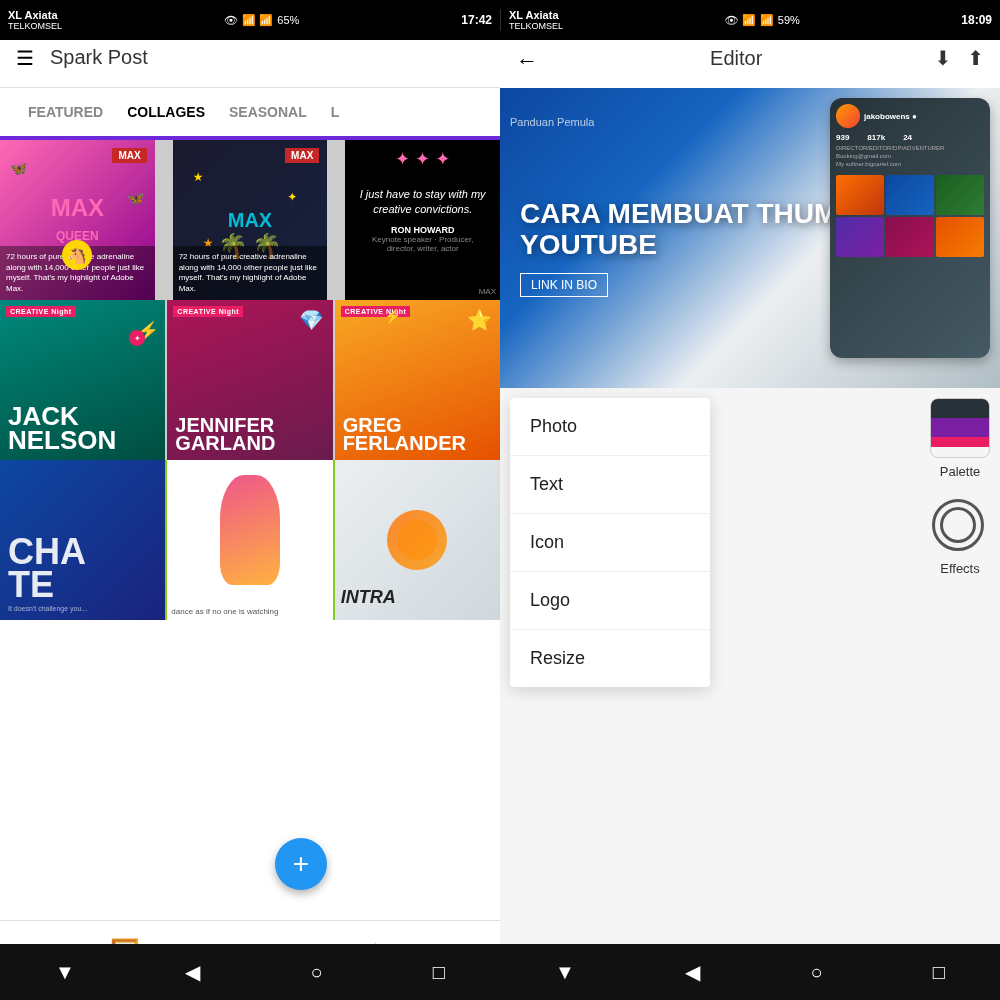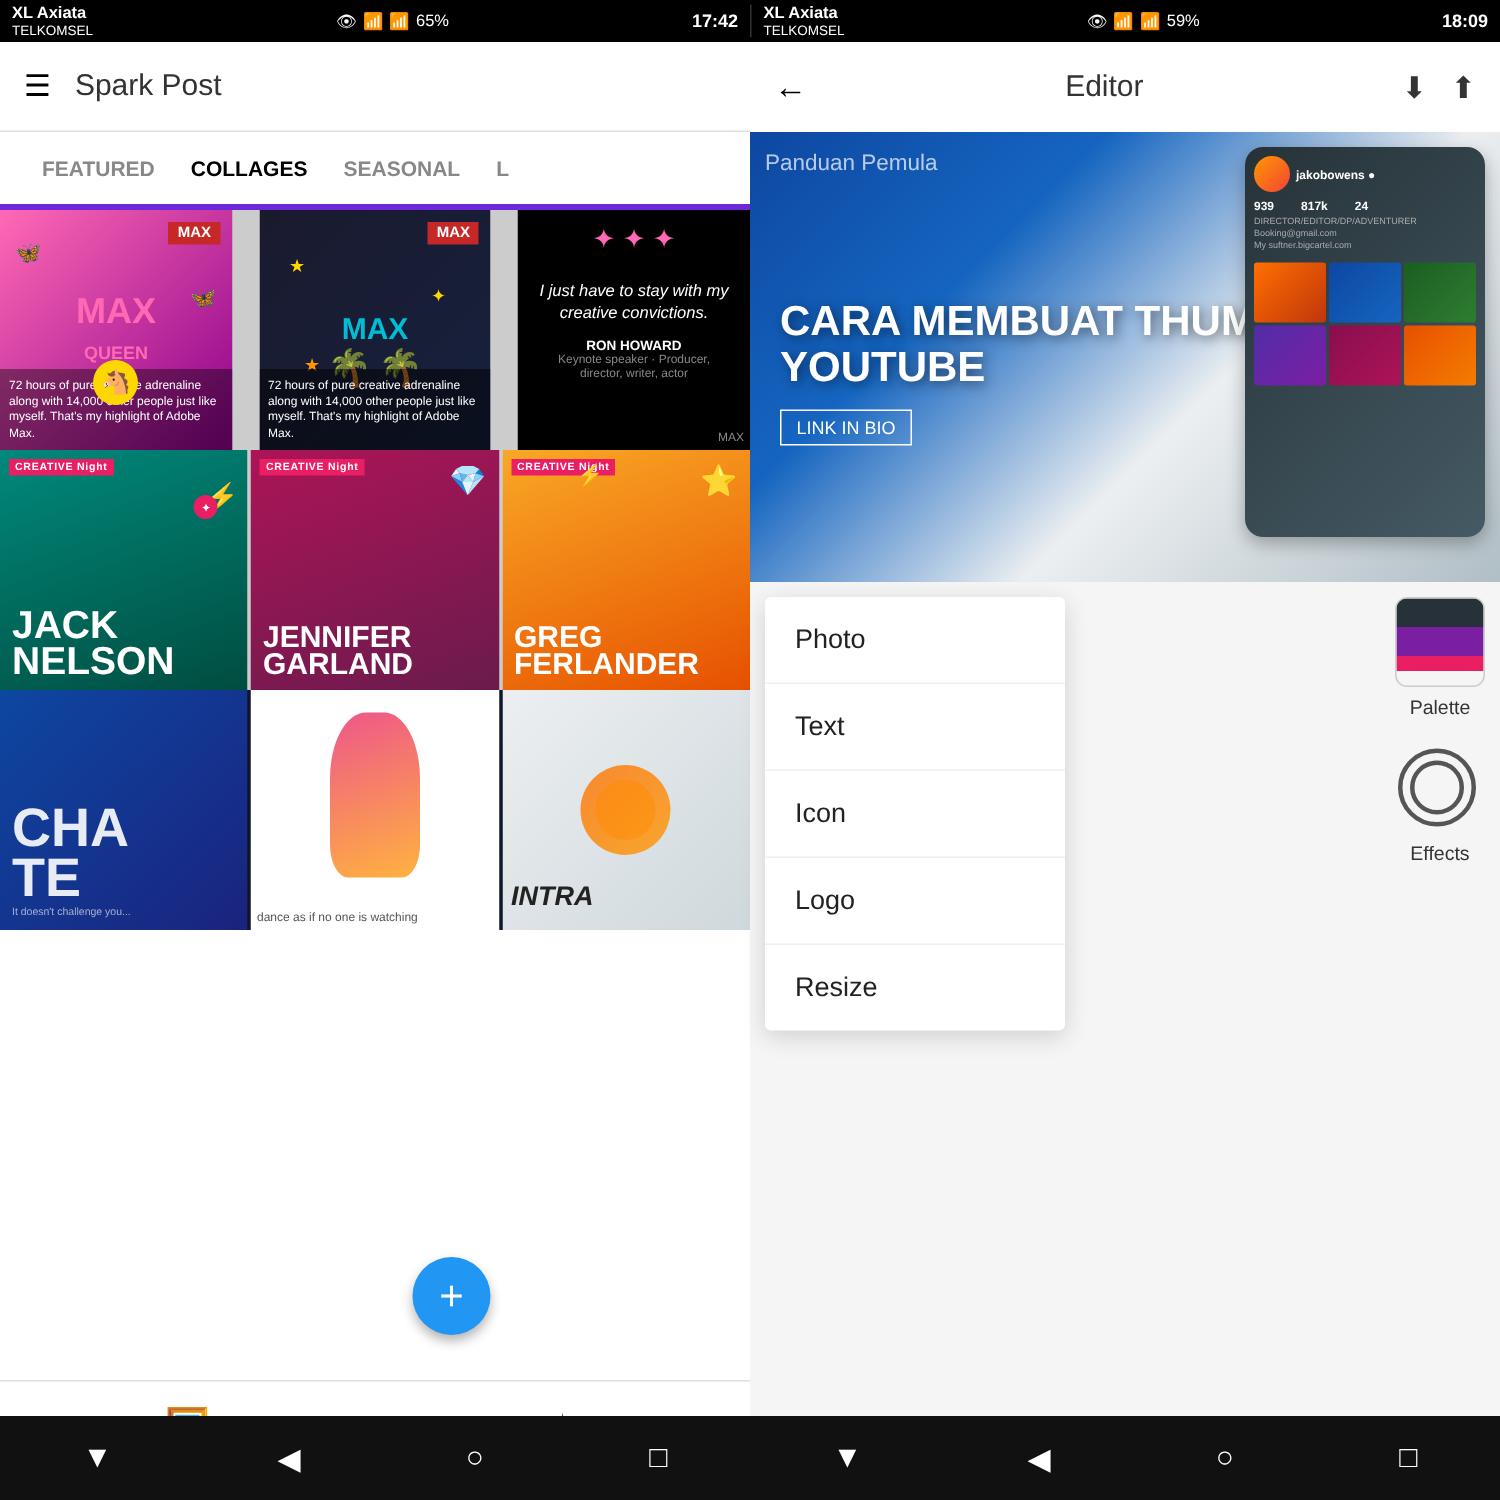--- a/index.html
+++ b/index.html
@@ -2,21 +2,21 @@
 <html><head>
   <meta charset="utf-8">
   <style>
     * { margin: 0; padding: 0; box-sizing: border-box; }
     body { width: 1000px; height: 1000px; overflow: hidden; font-family: 'Arial', sans-serif; background: #f5f5f5; display: flex; flex-direction: row; }
 
     
     .status-bar {
       position: absolute;
       top: 0; left: 0; right: 0;
-      height: 28px;
+      height: 40px;
       display: flex;
       background: #000;
       color: #fff;
       font-size: 11px;
       align-items: center;
       z-index: 100;
     }
     .status-left {
       width: 500px;
       display: flex;
@@ -445,24 +445,24 @@
     }
     .butterfly {
       position: absolute;
       color: #4fc3f7;
       font-size: 14px;
     }
 
     
     .canvas-panduan {
       position: absolute;
-      top: 12px;
+      top: 28px;
       left: 10px;
       color: rgba(255,255,255,0.7);
-      font-size: 15px;
+      font-size: 11px;
     }
 
     
     .person-card {
       height: 100%;
       position: relative;
       overflow: hidden;
     }
     .person-bg-teal {
       background: linear-gradient(160deg, #00897b 0%, #004d40 100%);
@@ -477,21 +477,21 @@
     .grid-row2 {
       display: grid;
       grid-template-columns: repeat(3, 1fr);
       gap: 2px;
       background: #ccc;
     }
     .grid-row3 {
       display: grid;
       grid-template-columns: repeat(3, 1fr);
       gap: 2px;
-      background: #0f172a;
+      background: #84cc16;
     }
   </style>
 </head>
 <body>
 
 <div class="left-panel">
 
   <div class="left-header">
     <span class="menu-icon">☰</span>
     <span class="app-title">Spark Post</span>

